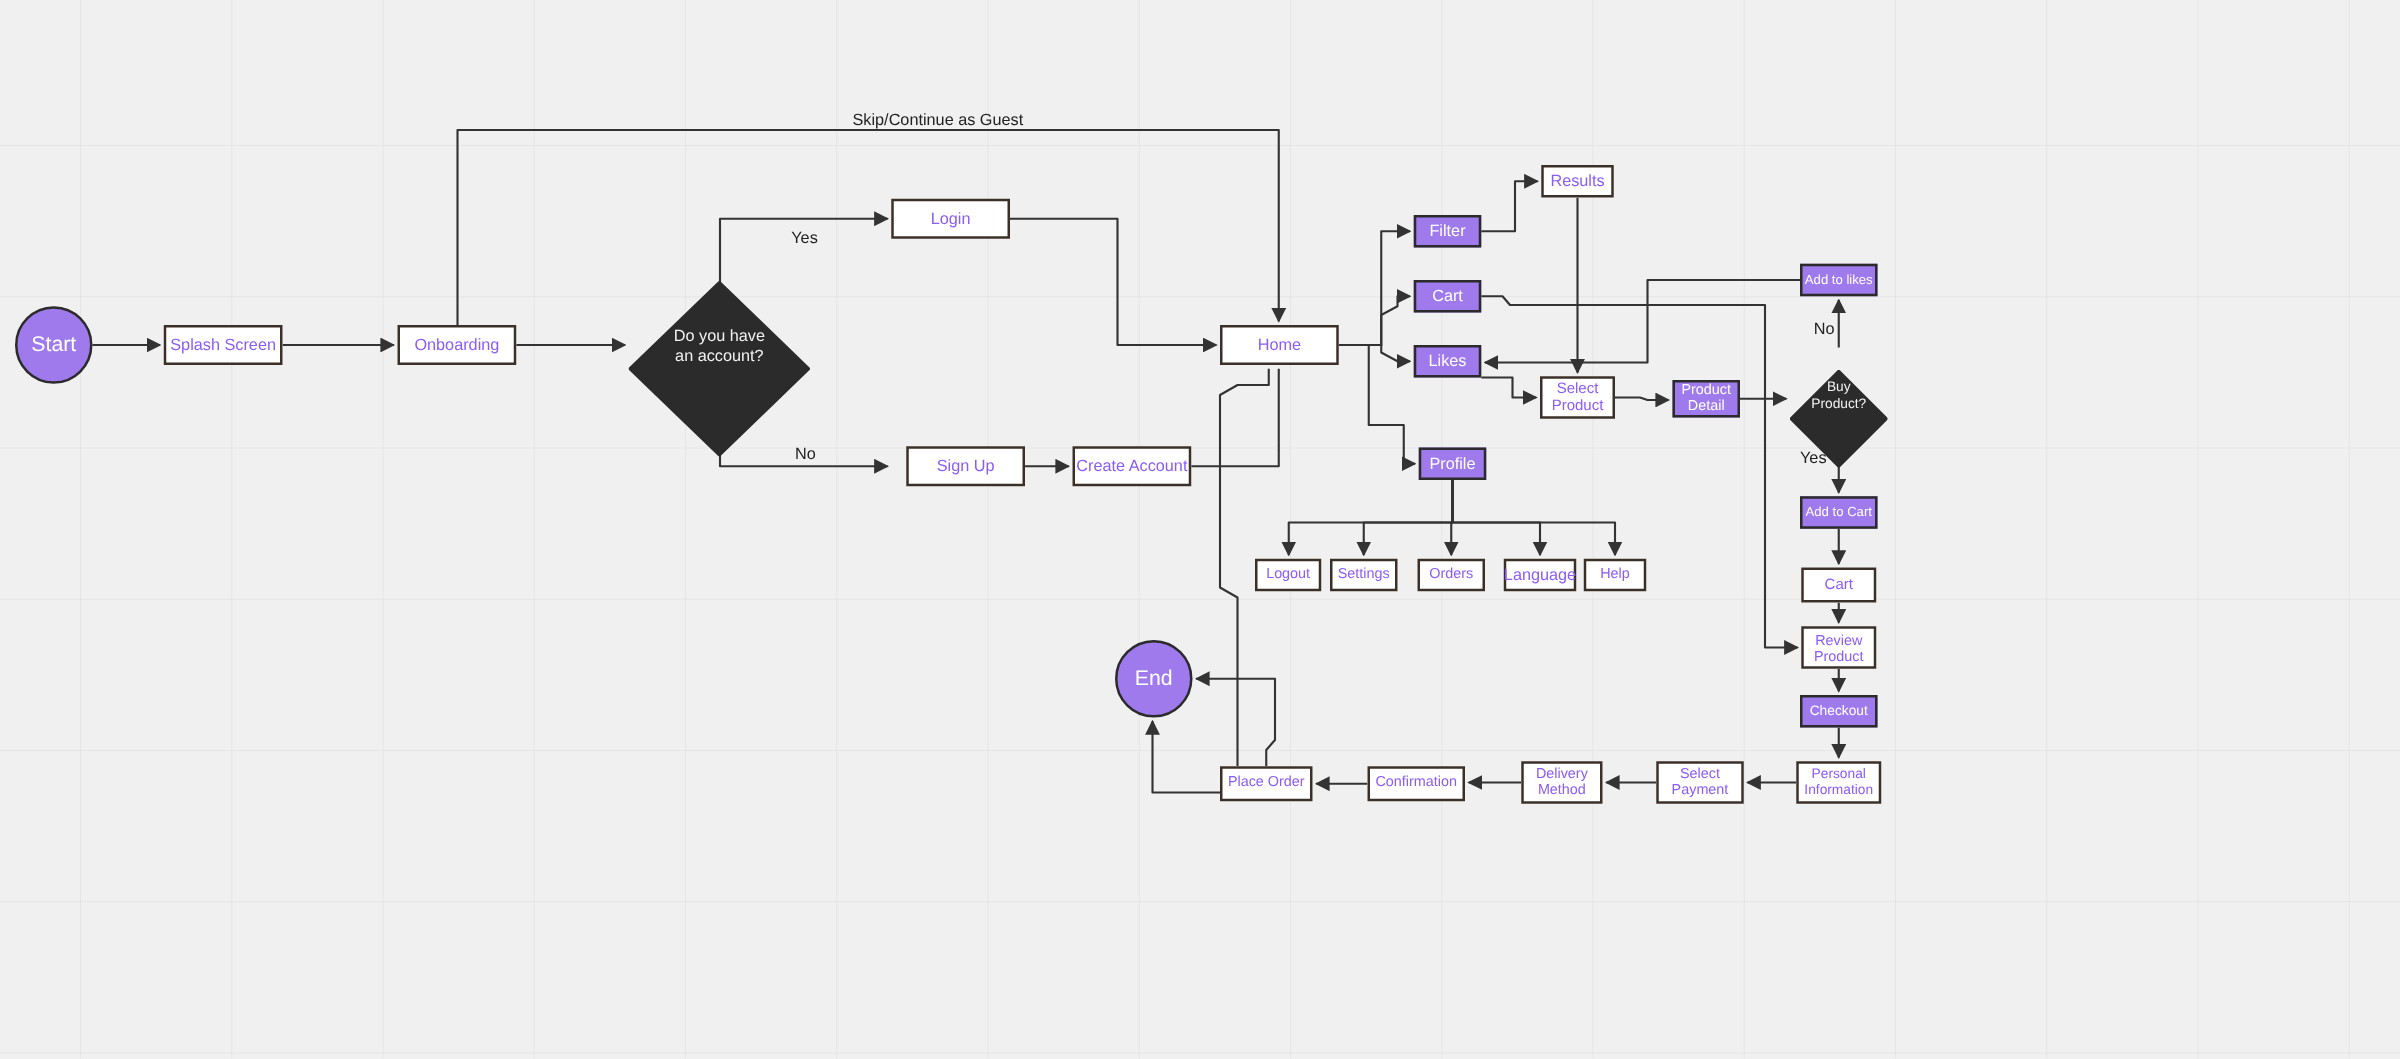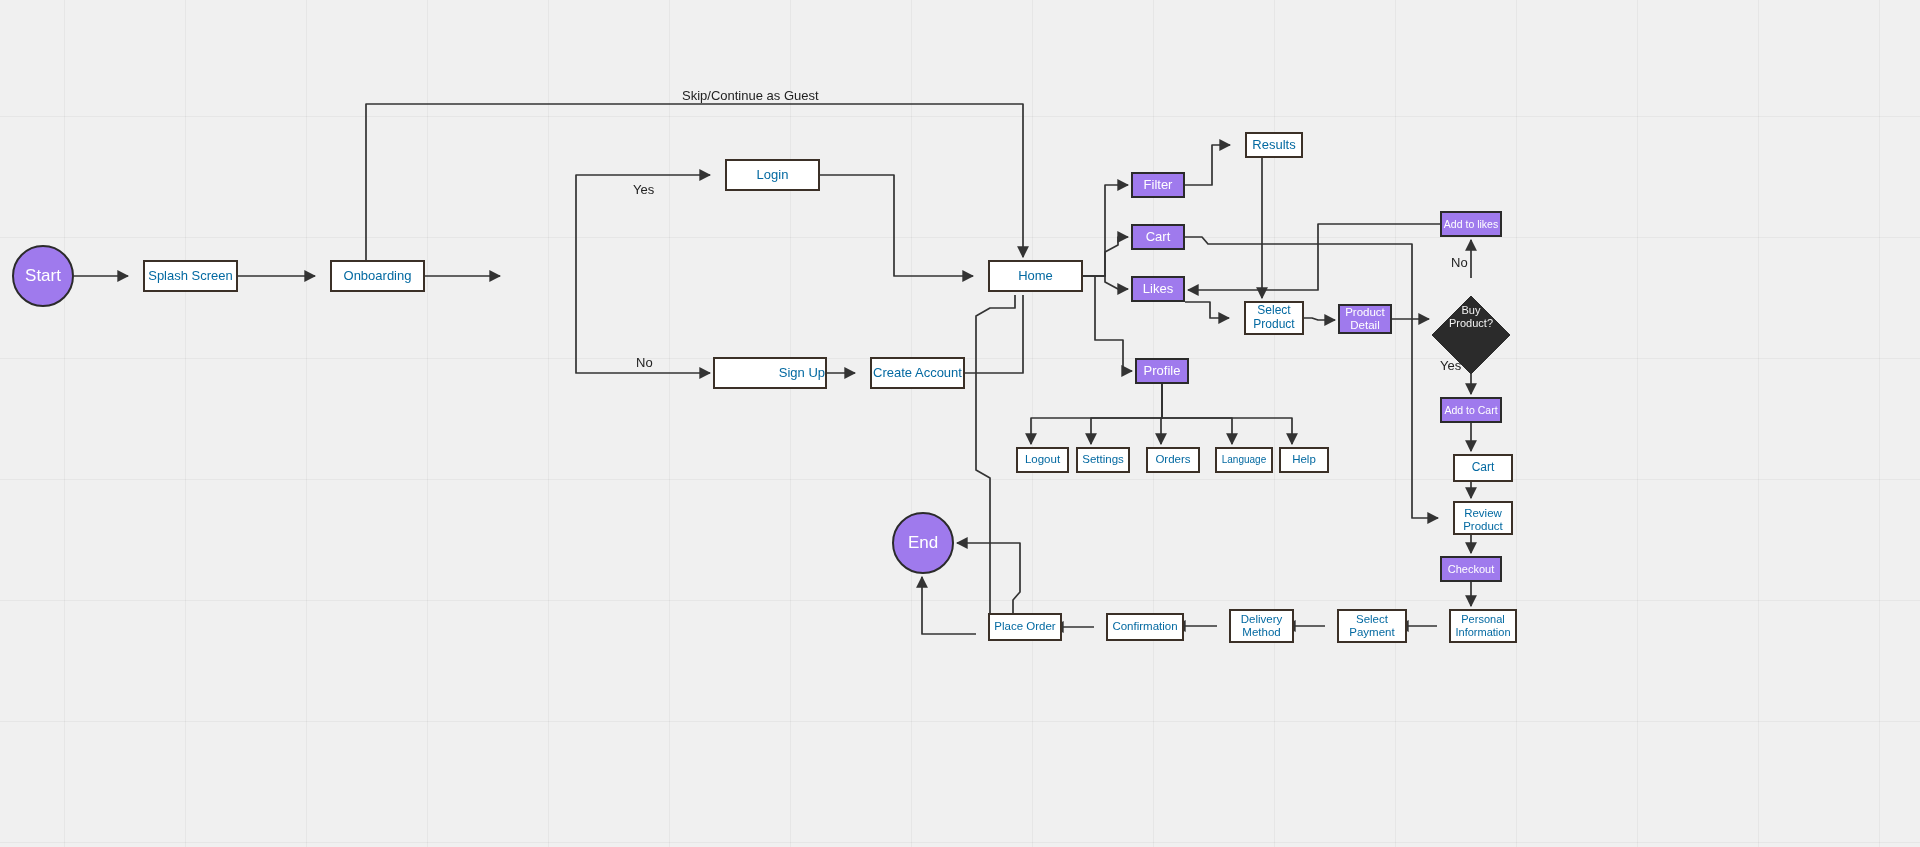--- a/index.html
+++ b/index.html
@@ -39,23 +39,22 @@
     display: flex;
     align-items: center;
     justify-content: center;
     text-align: center;
     line-height: 1.15;
     white-space: pre-line;
   }
   .node.rect {
     background: #ffffff;
     border: 2px solid #3b3027;
-    color: #0369a1;
+    color: #8b5cf6;
     font-size: 13px;
-    margin-left: 12px;
   }
   .node.purple {
     background: #9f7aed;
     border: 2px solid #2b2b2b;
     color: #ffffff;
     font-size: 13px;
   }
   .node.terminator {
     background: #9f7aed;
     border: 2px solid #2b2b2b;
@@ -185,26 +184,35 @@
   </div>
 
   <div class="node rect" style="left:131px; top:260px; width:95px; height:32px;">
     <span>Splash Screen</span>
   </div>
 
   <div class="node rect" style="left:318px; top:260px; width:95px; height:32px;">
     <span>Onboarding</span>
   </div>
 
+  <div class="node diamond-wrap" style="left:503px; top:207px; width:145px; height:140px;">
+    <span class="diamond-shape">
+      <svg viewBox="0 0 145 140" preserveAspectRatio="none">
+        <polygon points="72.5,0 145,70 72.5,140 0,70" fill="#2b2b2b" stroke="#2b2b2b" stroke-width="1"></polygon>
+      </svg>
+    </span>
+    <span class="diamond-label" style="font-size:13px;">Do you have
+an account?</span>
+  </div>
 
   <div class="node rect" style="left:713px; top:159px; width:95px; height:32px;">
     <span>Login</span>
   </div>
 
-  <div class="node rect" style="left:701px; top:357px; width:114px; height:32px;justify-content:flex-end;">
+  <div class="node rect" style="left:725px; top:357px; width:95px; height:32px;">
     <span>Sign Up</span>
   </div>
 
   <div class="node rect" style="left:858px; top:357px; width:95px; height:32px;">
     <span>Create Account</span>
   </div>
 
   <div class="node rect" style="left:976px; top:260px; width:95px; height:32px;">
     <span>Home</span>
   </div>
@@ -302,21 +310,21 @@
   </div>
 
   <div class="node rect" style="left:1064px; top:447px; width:54px; height:26px; font-size:11.5px;text-align:right;">
     <span>Settings</span>
   </div>
 
   <div class="node rect" style="left:1134px; top:447px; width:54px; height:26px; font-size:11.5px;">
     <span>Orders</span>
   </div>
 
-  <div class="node rect" style="left:1203px; top:447px; width:58px; height:26px; font-size:10px;">
+  <div class="node rect" style="left:1203px; top:447px; width:58px; height:26px; font-size:13px;">
     <span>Language</span>
   </div>
 
   <div class="node rect" style="left:1267px; top:447px; width:50px; height:26px; font-size:11.5px;">
     <span>Help</span>
   </div>
 
   <div class="edge-label" style="left:638px; top:88px;margin-left:44px;">Skip/Continue as Guest</div>
 
   <div class="edge-label" style="left:633px; top:182px;">Yes</div>

